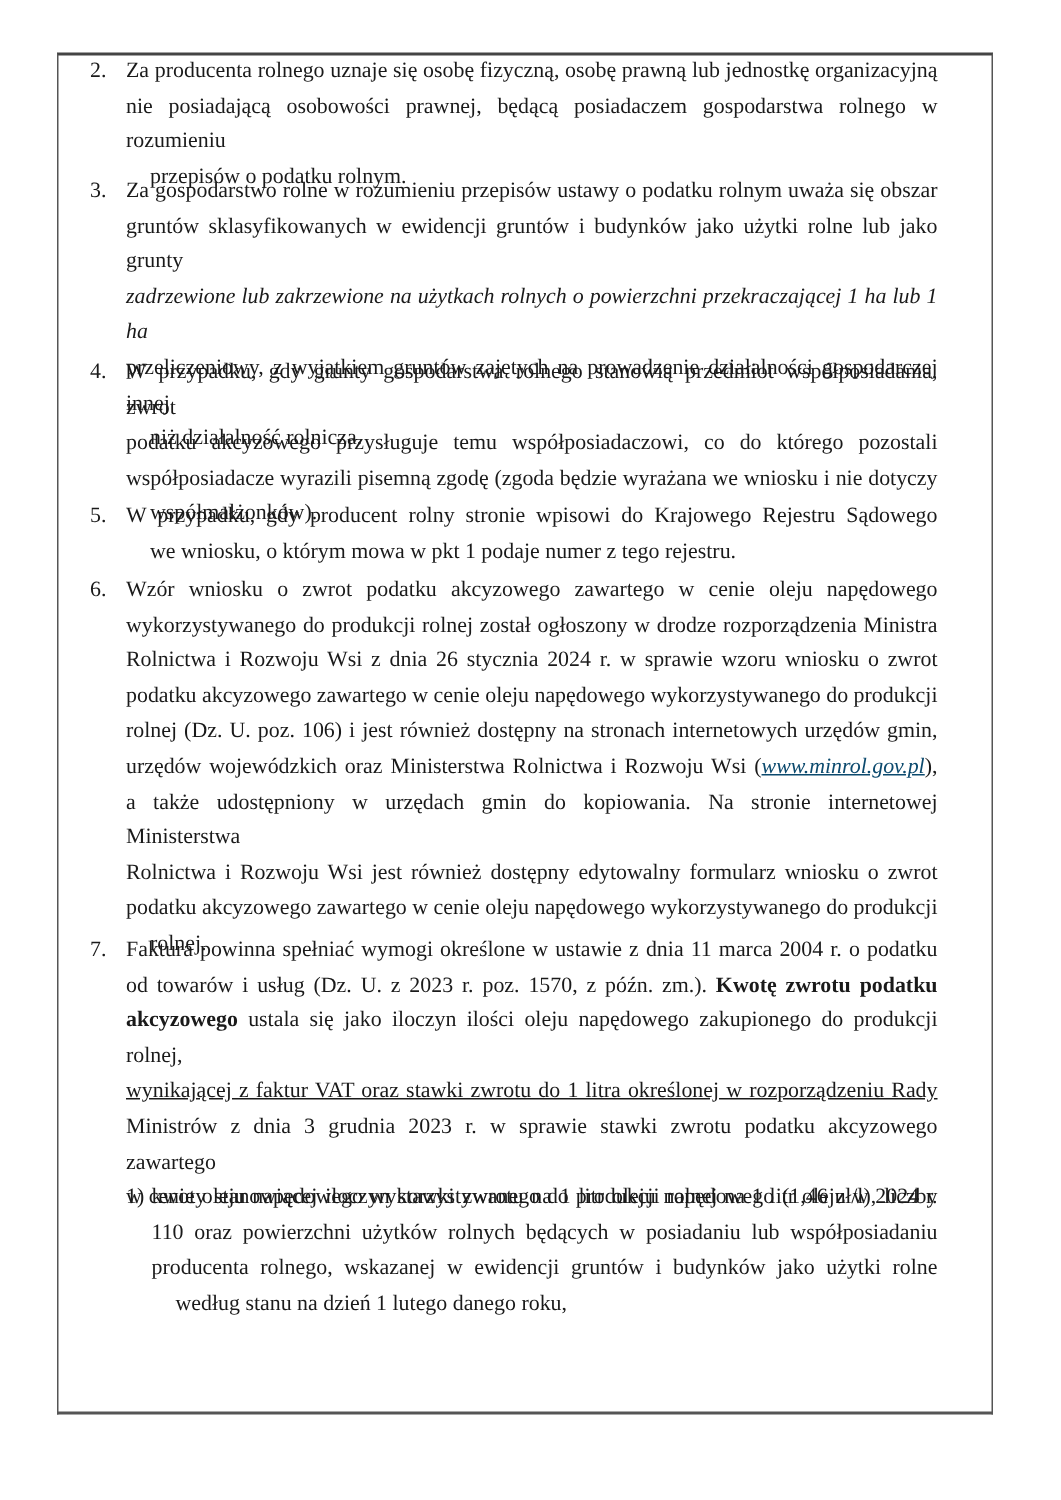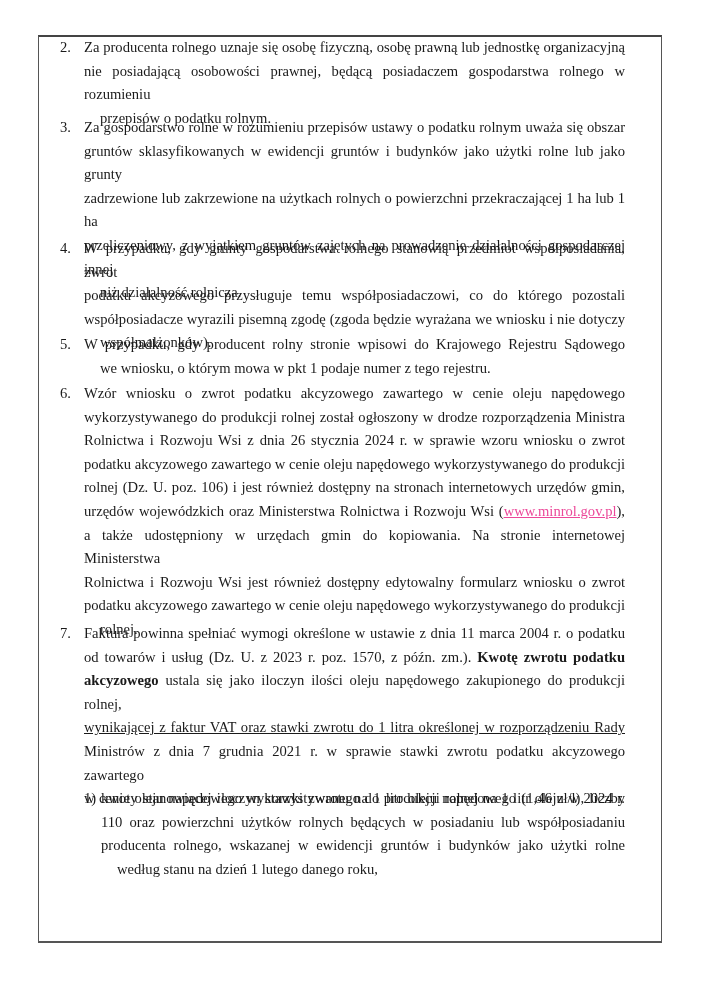--- a/index.html
+++ b/index.html
@@ -13,41 +13,41 @@
     box-sizing:border-box;
   }
   .list { position:absolute; left:0; top:0; width:100%; }
   .item { position:absolute; left:84px; width:541px; font-size:14.6px; line-height:23.6px; text-align:justify; }
   .num { position:absolute; left:-24px; top:0; }
   .line { display:block; white-space:nowrap; text-align-last:justify; text-align:justify; }
   .line.last { text-align-last:left;margin-left:16px; }
   .sub { position:absolute; left:101px; width:524px; font-size:14.6px; line-height:23.6px; }
   .sub .num { left:-17px; }
   b { font-weight:bold; }
-  a { color:#ec4899; text-decoration:underline; }
+  a { color:#0c4a6e; text-decoration:underline;font-style:italic; }
 </style>
 </head>
 <body>
 
 <div class="frame"></div>
 
 <div class="list">
 
   <div class="item" style="top:36px">
     <span class="num">2.</span>
     <span class="line" style="white-space: normal; text-align-last: justify;">Za producenta rolnego uznaje się osobę fizyczną, osobę prawną lub jednostkę organizacyjną</span>
     <span class="line" style="white-space: normal; text-align-last: justify;">nie posiadającą osobowości prawnej, będącą posiadaczem gospodarstwa rolnego w rozumieniu</span>
     <span class="line last">przepisów o podatku rolnym.</span>
   </div>
 
   <div class="item" style="top:116px">
     <span class="num">3.</span>
     <span class="line" style="white-space: normal; text-align-last: justify;">Za gospodarstwo rolne w rozumieniu przepisów ustawy o podatku rolnym uważa się obszar</span>
     <span class="line" style="white-space: normal; text-align-last: justify;">gruntów sklasyfikowanych w ewidencji gruntów i budynków jako użytki rolne lub jako grunty</span>
-    <span class="line" style="white-space: normal; text-align-last: justify;">zadrzewione lub zakrzewione na użytkach rolnych o powierzchni przekraczającej 1 ha lub 1 ha</span>
+    <span class="line" style="white-space: normal; text-align-last: justify; font-style: italic;">zadrzewione lub zakrzewione na użytkach rolnych o powierzchni przekraczającej 1 ha lub 1 ha</span>
     <span class="line" style="white-space: normal; text-align-last: justify;">przeliczeniowy, z wyjątkiem gruntów zajętych na prowadzenie działalności gospodarczej innej</span>
     <span class="line last">niż działalność rolnicza.</span>
   </div>
 
   <div class="item" style="top:237px">
     <span class="num">4.</span>
     <span class="line" style="white-space: normal; text-align-last: justify;">W przypadku, gdy grunty gospodarstwa rolnego stanowią przedmiot współposiadania, zwrot</span>
     <span class="line" style="white-space: normal; text-align-last: justify;">podatku akcyzowego przysługuje temu współposiadaczowi, co do którego pozostali</span>
     <span class="line" style="white-space: normal; text-align-last: justify;">współposiadacze wyrazili pisemną zgodę (zgoda będzie wyrażana we wniosku i nie dotyczy</span>
     <span class="line last">współmałżonków).</span>
@@ -72,21 +72,21 @@
     <span class="line" style="white-space: normal; text-align-last: justify;">podatku akcyzowego zawartego w cenie oleju napędowego wykorzystywanego do produkcji</span>
     <span class="line last">rolnej.</span>
   </div>
 
   <div class="item" style="top:622px">
     <span class="num">7.</span>
     <span class="line" style="white-space: normal; text-align-last: justify;">Faktura powinna spełniać wymogi określone w ustawie z dnia 11 marca 2004 r. o podatku</span>
     <span class="line" style="white-space: normal; text-align-last: justify;"><span>od towarów i usług (Dz. U. z 2023 r. poz. 1570, z późn. zm.). </span><b>Kwotę zwrotu podatku</b></span>
     <span class="line" style="white-space: normal; text-align-last: justify;"><b>akcyzowego</b><span> ustala się jako iloczyn ilości oleju napędowego zakupionego do produkcji rolnej,</span></span>
     <span class="line" style="white-space: normal; text-align-last: justify; text-decoration: underline;">wynikającej z faktur VAT oraz stawki zwrotu do 1 litra określonej w rozporządzeniu Rady</span>
-    <span class="line" style="white-space: normal; text-align-last: justify;">Ministrów z dnia 7 grudnia 2021 r. w sprawie stawki zwrotu podatku akcyzowego zawartego</span>
+    <span class="line" style="white-space: normal; text-align-last: justify;">Ministrów z dnia 3 grudnia 2023 r. w sprawie stawki zwrotu podatku akcyzowego zawartego</span>
     <span class="line" style="white-space: normal; text-align-last: justify;">w cenie oleju napędowego wykorzystywanego do produkcji rolnej na 1 litr oleju w 2024 r.</span>
   </div>
 
   <div class="sub" style="top:787px">
     <span class="num">1)</span>
     <span class="line" style="white-space: normal; text-align-last: justify;">kwoty stanowiącej iloczyn stawki zwrotu na 1 litr oleju napędowego (1,46 zł/l), liczby</span>
     <span class="line" style="white-space: normal; text-align-last: justify;">110 oraz powierzchni użytków rolnych będących w posiadaniu lub współposiadaniu</span>
     <span class="line" style="white-space: normal; text-align-last: justify;">producenta rolnego, wskazanej w ewidencji gruntów i budynków jako użytki rolne</span>
     <span class="line last">według stanu na dzień 1 lutego danego roku,</span>
   </div>

